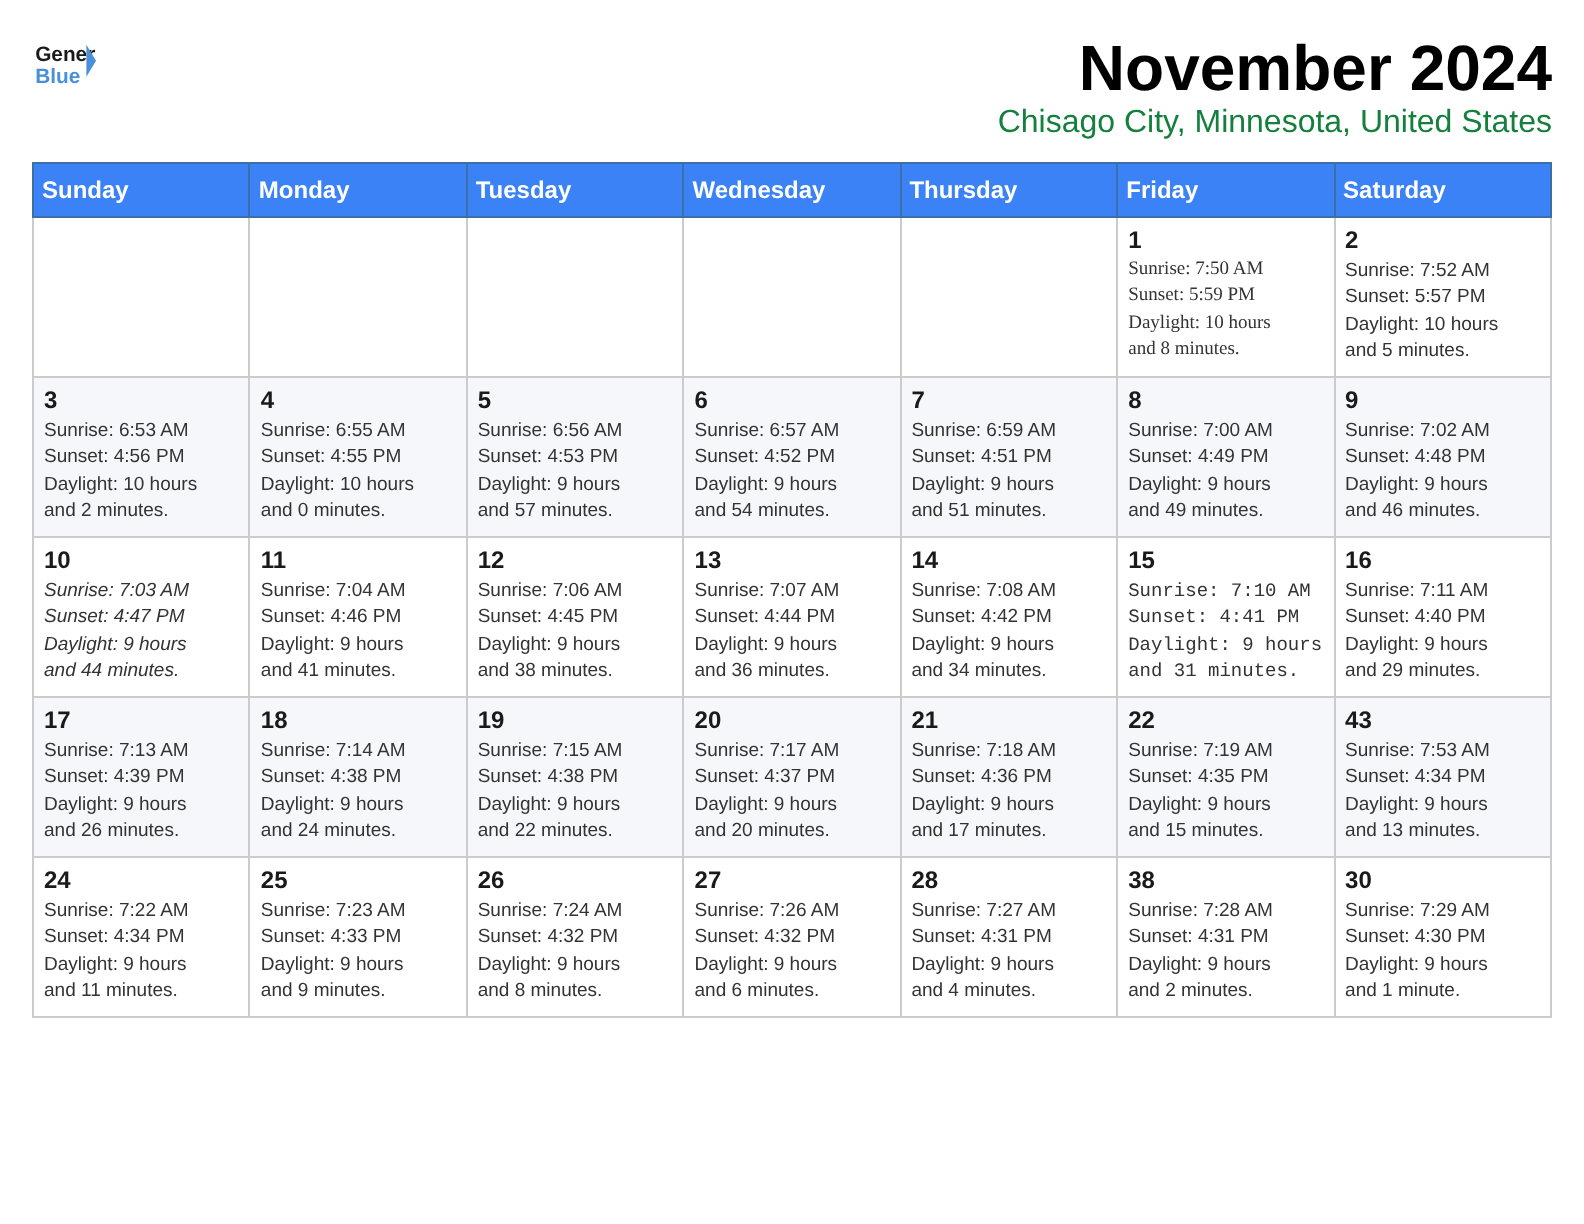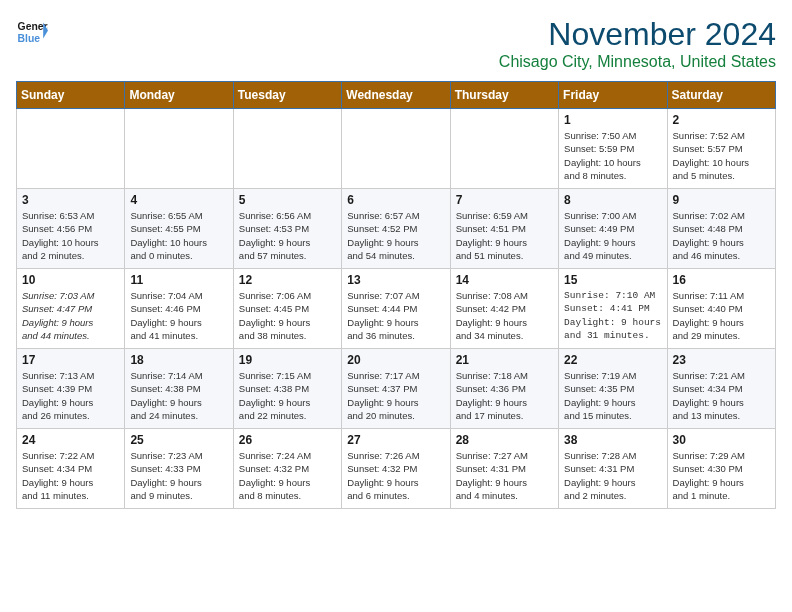--- a/index.html
+++ b/index.html
@@ -23,34 +23,34 @@
     }
     .logo-icon {
       width: 32px;
       height: 32px;
     }
     .title-section {
       text-align: right;
     }
     .month-title {
       font-size: 32px;
-      font-weight: normal;
-      color: #0c4a6e;
+      font-weight: bold;
+      color: #000000;
     }
     .location-title {
       font-size: 16px;
       color: #15803d;
     }
     table {
       width: 100%;
       border-collapse: collapse;
       table-layout: fixed;
     }
     thead tr th {
-      background-color: #a16207;
+      background-color: #3b82f6;
       color: #fff;
       font-size: 12px;
       font-weight: bold;
       padding: 6px 4px;
       text-align: left;
       border: 1px solid #3a6fa8;
     }
     tbody tr td {
       vertical-align: top;
       border: 1px solid #ccc;
@@ -113,21 +113,21 @@
   </thead>
   <tbody id="calendar-body">
   <tr>
         <td class="empty"></td>
         <td class="empty"></td>
         <td class="empty"></td>
         <td class="empty"></td>
         <td class="empty"></td>
         <td>
           <span class="day-number">1</span>
-          <div class="day-info" style="white-space: pre-line;">Sunrise: 7:50 AM
+          <div class="day-info" style="white-space: pre-line; font-family: Liberation Serif, serif;">Sunrise: 7:50 AM
 Sunset: 5:59 PM
 Daylight: 10 hours
 and 8 minutes.</div>
         </td>
         <td>
           <span class="day-number">2</span>
           <div class="day-info" style="white-space: pre-line;">Sunrise: 7:52 AM
 Sunset: 5:57 PM
 Daylight: 10 hours
 and 5 minutes.</div>
@@ -272,22 +272,22 @@
 and 17 minutes.</div>
         </td>
         <td>
           <span class="day-number">22</span>
           <div class="day-info" style="white-space: pre-line;">Sunrise: 7:19 AM
 Sunset: 4:35 PM
 Daylight: 9 hours
 and 15 minutes.</div>
         </td>
         <td>
-          <span class="day-number">23</span>
-          <div class="day-info" style="white-space: pre-line;">Sunrise: 7:21 AM
+          <span class="day-number">43</span>
+          <div class="day-info" style="white-space: pre-line;">Sunrise: 7:53 AM
 Sunset: 4:34 PM
 Daylight: 9 hours
 and 13 minutes.</div>
         </td>
       </tr>
       <tr>
         <td>
           <span class="day-number">24</span>
           <div class="day-info" style="white-space: pre-line;">Sunrise: 7:22 AM
 Sunset: 4:34 PM

